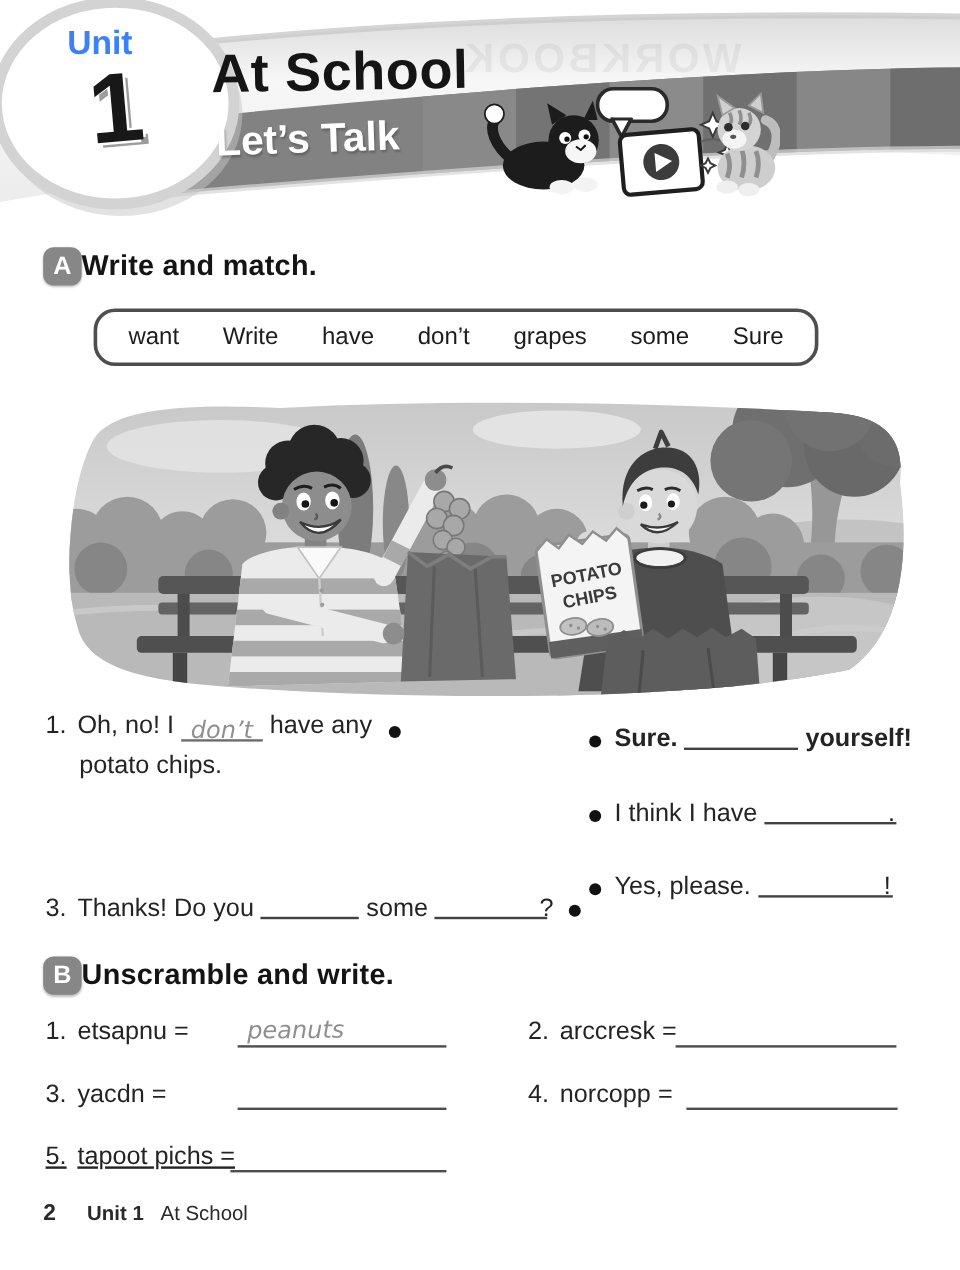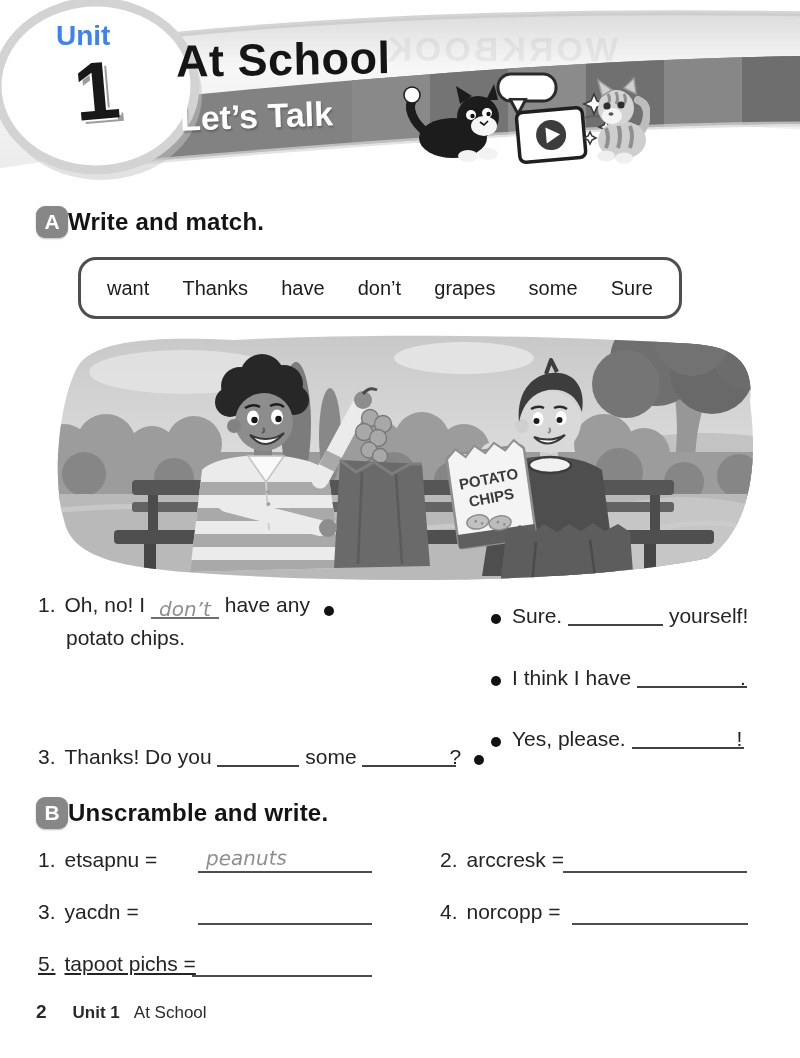--- a/index.html
+++ b/index.html
@@ -33,21 +33,21 @@
   
   .section-head { position:absolute; display:flex; align-items:center; }
   .sec-badge {
     width:32px; height:32px; background:#878787; color:#fff; border-radius:9px;
     display:flex; align-items:center; justify-content:center;
     font-size:21px; font-weight:800; box-shadow:0 1px 2px rgba(0,0,0,.25);
   }
   .sec-title { font-size:24px; font-weight:700; color:#141414; letter-spacing:0.2px; }
   
   .word-bank {
-    position:absolute; left:78px; top:257px; width:604px; height:62px;
+    position:absolute; left:78px; top:257px; width:604px; height:48px;
     border:3px solid #4e4e4e; border-radius:18px; background:#fff;
     display:flex; align-items:center; justify-content:space-between;
     padding:0 26px; font-size:20px; color:#1c1c1c;
   }
   
   .scene { position:absolute; left:44px; top:332px; }
   
   .q { position:absolute; font-size:21px; color:#242424; white-space:nowrap; }
   .qnum { margin-right:9px; }
   .blank { display:inline-block; border-bottom:2.2px solid #424242; height:20px; vertical-align:-3px; }
@@ -167,21 +167,21 @@
     </g>
   </svg>
 
   <div class="section-head" style="left:36px; top:206px;">
     <div class="sec-badge">A</div>
     <div class="sec-title">Write and match.</div>
   </div>
 
   <div class="word-bank">
     <span>want</span>
-    <span>Thanks</span>
+    <span>Write</span>
     <span>have</span>
     <span>don’t</span>
     <span>grapes</span>
     <span>some</span>
     <span>Sure</span>
   </div>
 
   <svg class="scene" width="716" height="254" viewBox="0 0 716 254">
     <defs>
       <clipPath id="blobClip">
@@ -360,21 +360,21 @@
 
 
   <div class="q" style="left:38px; top:745px;">
     <span class="qnum">3.</span><span>Thanks! Do you</span>
     <span class="blank" style="width:82px;"></span>
     <span>some</span>
     <span class="blank" style="width:94px;"></span><span class="qmark">?</span>
     <span class="dot dot-after" style="transform:translateY(1px); margin-left:7px;"></span>
   </div>
 
-  <div class="q" style="left:491px; top:604px;">
+  <div class="q" style="left:491px; top:604px;font-weight:bold;">
     <span class="dot dot-before"></span><span>Sure.</span>
     <span class="blank" style="width:95px;"></span>
     <span>yourself!</span>
   </div>
 
   <div class="q" style="left:491px; top:666px;">
     <span class="dot dot-before"></span><span>I think I have</span>
     <span class="blank" style="width:110px;"></span><span class="qmark">.</span>
   </div>
 

